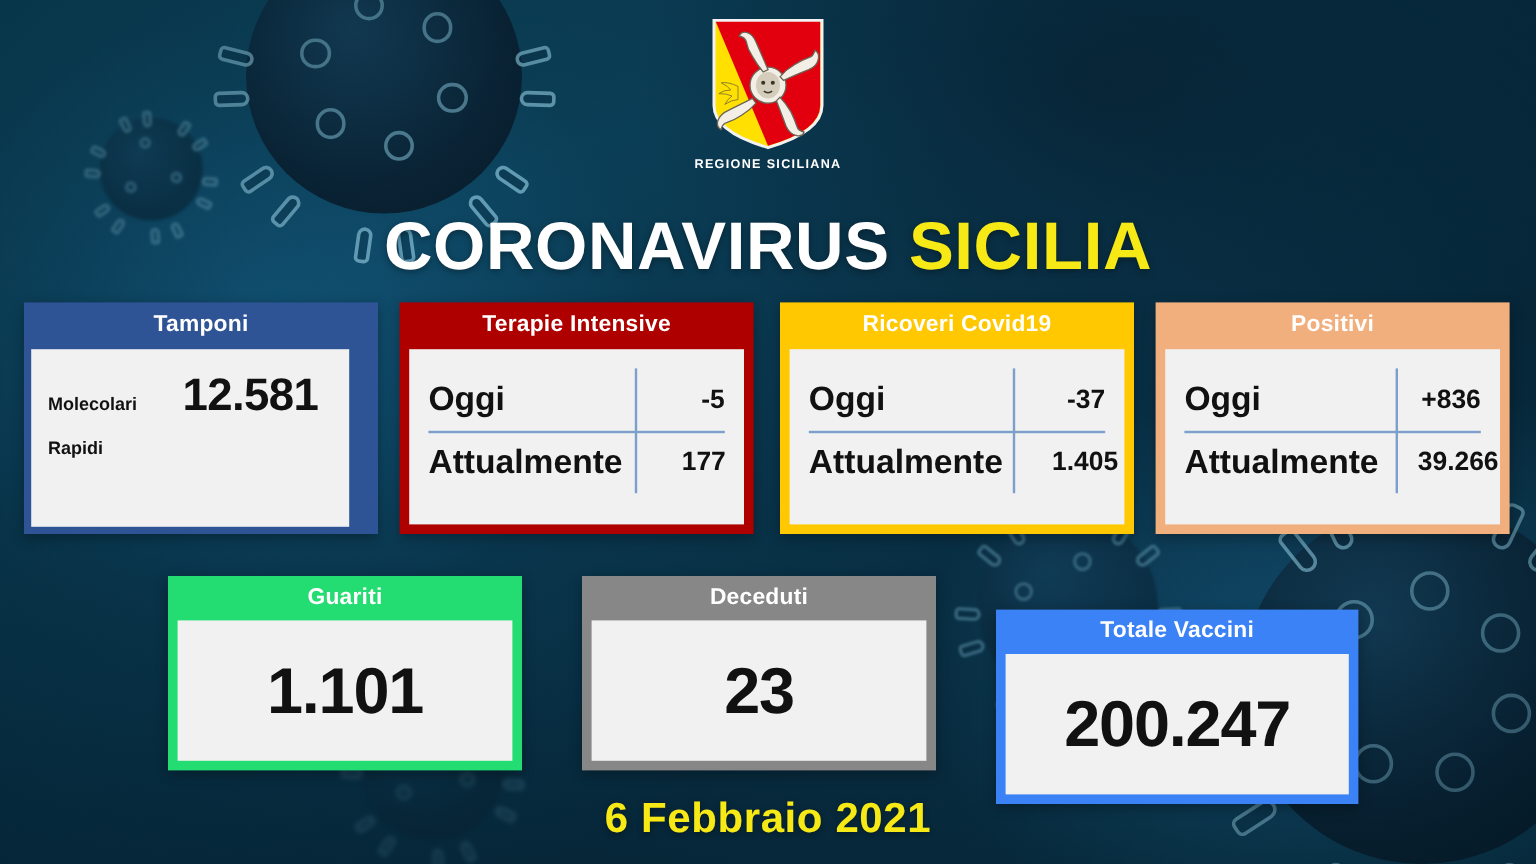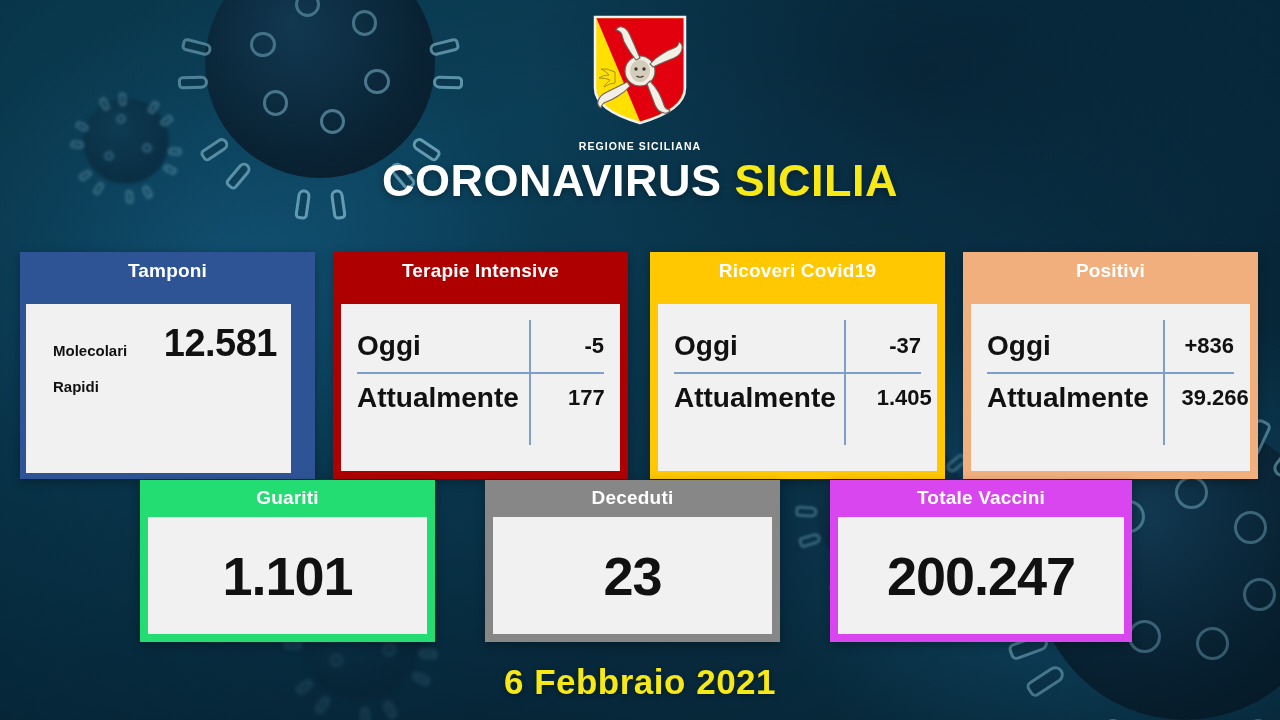--- a/index.html
+++ b/index.html
@@ -49,32 +49,32 @@
   #virus-low { width: 120px; height: 120px; left: 300px; top: 580px; opacity: .35; filter: blur(2px); }
 
   
   .crest-wrap { position: absolute; left: 0; right: 0; top: 14px; text-align: center; }
   .crest {
     display: inline-block; position: relative;
     width: 98px; height: 112px;
   }
   .crest svg { display: block; }
   .crest-label {
-    margin-top: 10px;
+    margin-top: 0;
     color: #ffffff;
     font-size: 10.5px;
     font-weight: 700;
     letter-spacing: 1.1px;
   }
 
   
   .title {
-    position: absolute; left: 0; right: 0; top: 155px;
+    position: absolute; left: 0; right: 0; top: 172px;
     text-align: center;
-    font-size: 45px;
+    font-size: 56px;
     font-weight: 800;
     letter-spacing: 0.5px;
     color: #ffffff;
     text-shadow: 0 2px 6px rgba(0,0,0,0.35);
   }
   .title .accent { color: #F7E915; }
 
   
   .card {
     position: absolute;
@@ -89,27 +89,27 @@
     letter-spacing: 0.2px;
     padding: 8px 4px 9px;
   }
   .card-body {
     flex: 1;
     background: #F1F1F1;
     position: relative;
   }
 
   
-  .card.top { top: 252px; width: 295px; height: 227px; gap: 13px; }
+  .card.top { top: 252px; width: 295px; height: 193px; }
   .card.top .card-body { margin: 0 8px 8px 8px; }
   #card-tamponi  { left: 20px;  background: #2F5496; }
   #card-terapie  { left: 333px; background: #AF0000; }
   #card-ricoveri { left: 650px; background: #FFC800; }
   #card-positivi { left: 963px; background: #F2AF7E; }
-  #card-tamponi .card-body { margin: 0 24px 6px 6px; padding-left: 13px; }
+  #card-tamponi .card-body { margin: 0 24px 6px 6px; }
 
   
   .tamponi-rows { padding: 18px 14px 0 14px; }
   .t-row { display: flex; align-items: baseline; height: 56px; }
   .t-label { width: 112px; font-size: 15px; font-weight: 700; color: #111; }
   .t-value { font-size: 38px; font-weight: 800; color: #111; letter-spacing: -0.5px; }
 
   
   .kv { position: relative; padding: 16px 16px 0 16px; height: 100%; }
   .kv-row { display: flex; align-items: center; height: 52px; }
@@ -132,21 +132,21 @@
   
   .card.bottom { top: 480px; height: 162px; }
   .card.bottom .card-head { font-size: 19px; padding: 7px 4px 8px; }
   .card.bottom .card-body {
     margin: 0 8px 8px 8px;
     display: flex; align-items: center; justify-content: center;
   }
   .big-value { font-size: 54px; font-weight: 800; color: #111; letter-spacing: -1px; text-align: center; }
   #card-guariti { left: 140px; width: 295px; background: #24DD72; }
   #card-deceduti { left: 485px; width: 295px; background: #878787; }
-  #card-vaccini { left: 830px; width: 302px; background: #d946ef; }
+  #card-vaccini { left: 830px; width: 302px; background: #3b82f6; margin-top: 28px; }
 
   
   .date {
     position: absolute; left: 0; right: 0; top: 662px;
     text-align: center;
     font-size: 35px;
     font-weight: 800;
     color: #F7E915;
     letter-spacing: 0.5px;
     text-shadow: 0 2px 5px rgba(0,0,0,0.35);

